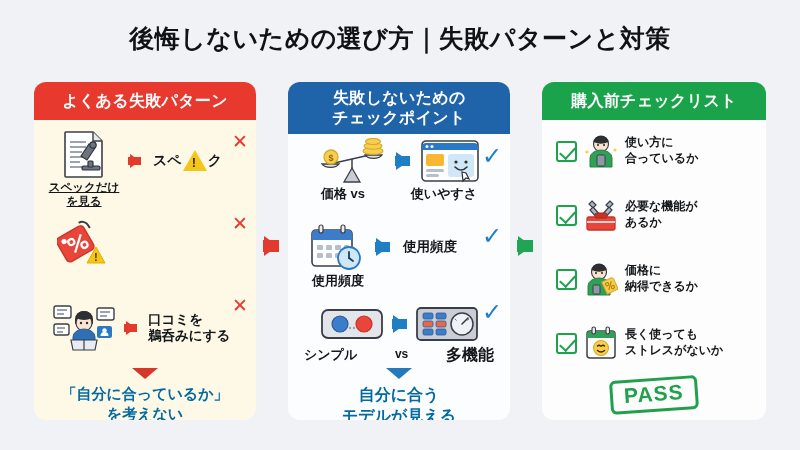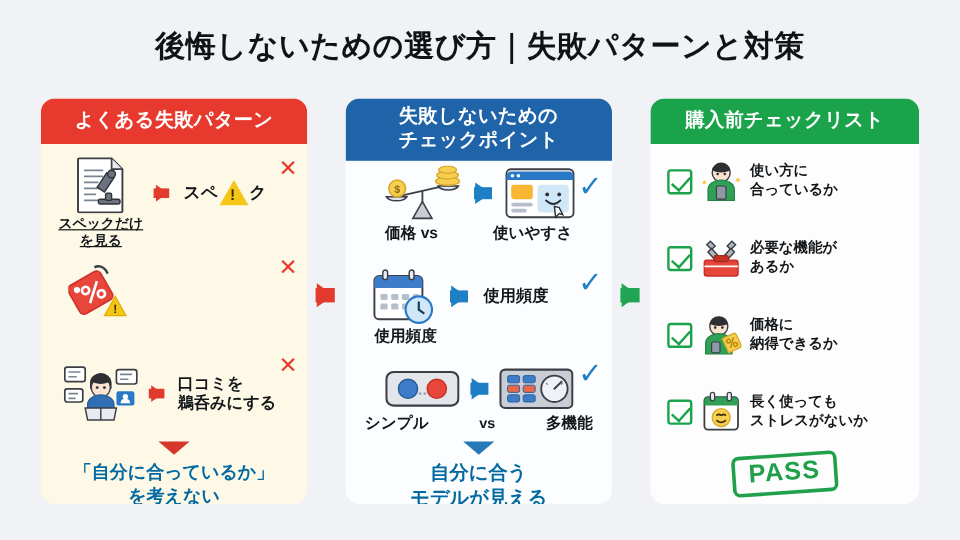--- a/index.html
+++ b/index.html
@@ -24,21 +24,21 @@
     position: absolute; top: 82px; height: 338px;
     border-radius: 12px; overflow: hidden;
   }
   .panel.p1 { left: 34px;  width: 222px; background: #fdf9e6; }
   .panel.p2 { left: 288px; width: 222px; background: #fcfdff; }
   .panel.p3 { left: 542px; width: 224px; background: #fdfdfd; }
 
   .phead {
     position: absolute; top: 0; left: 0; right: 0;
     display: flex; align-items: center; justify-content: center;
-    color: #ffffff; font-weight: 700; text-align: left;
+    color: #ffffff; font-weight: 700; text-align: right;
     line-height: 1.22; letter-spacing: .3px;
   }
   .p1 .phead { height: 38px; background: #e8392e; font-size: 16px; }
   .p2 .phead { height: 52px; background: #1f63a8; font-size: 16px; }
   .p3 .phead { height: 38px; background: #1ba34b; font-size: 16px; }
   .phead span { display: block; }
 
   .pbody { position: absolute; left: 0; right: 0; bottom: 0; }
   .p1 .pbody { top: 38px; }
   .p2 .pbody { top: 52px; }
@@ -352,21 +352,21 @@
             <line x1="46" y1="18" x2="52" y2="12" stroke="#3b3f45" stroke-width="1.6" stroke-linecap="round"></line>
             <g stroke="#6d7480" stroke-width="1">
                 <line x1="39" y1="13" x2="40.5" y2="14.5"></line>
                 <line x1="53" y1="13" x2="51.5" y2="14.5"></line>
               </g>
           </svg>
         </div>
         <div style="display:flex; justify-content:space-between; align-items:center; margin-top:3px; padding:0 16px;">
           <span class="lbl" style="font-size:13px;">シンプル</span>
           <span class="lbl" style="font-size:12px;">vs</span>
-          <span class="lbl" style="font-size:13px;">多機能</span>
+          <span class="lbl" style="font-size:16px;">多機能</span>
         </div>
         <span class="check-blue" style="position:absolute; right:8px; top:-6px;">✓</span>
       </div>
 
       <div class="tri-down tri-blue" style="position:absolute; top:234px; left:0; right:0;"></div>
       <div class="bottom-txt" style="position:absolute; top:250px; left:0; right:0; font-size:16px;">
         <span>自分に合う</span><br>
         <span>モデルが見える</span>
       </div>
     </div>

